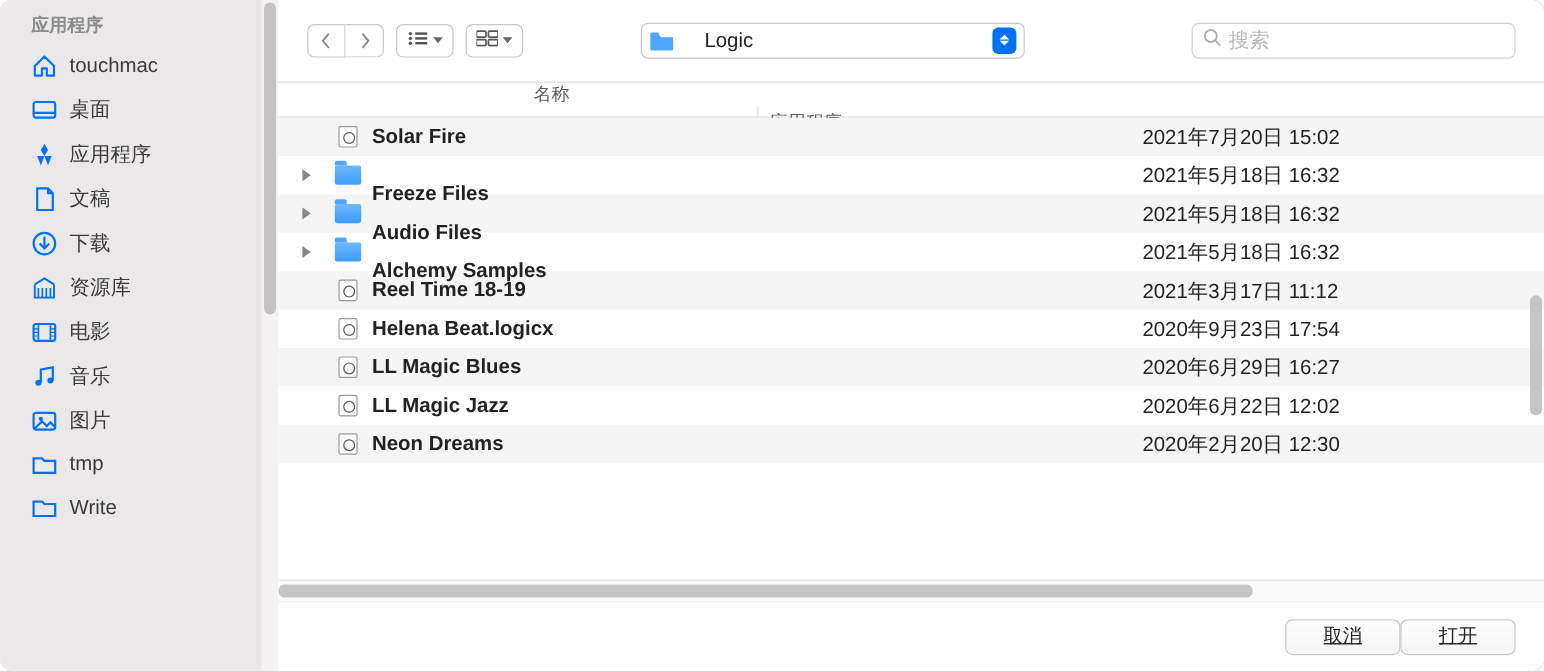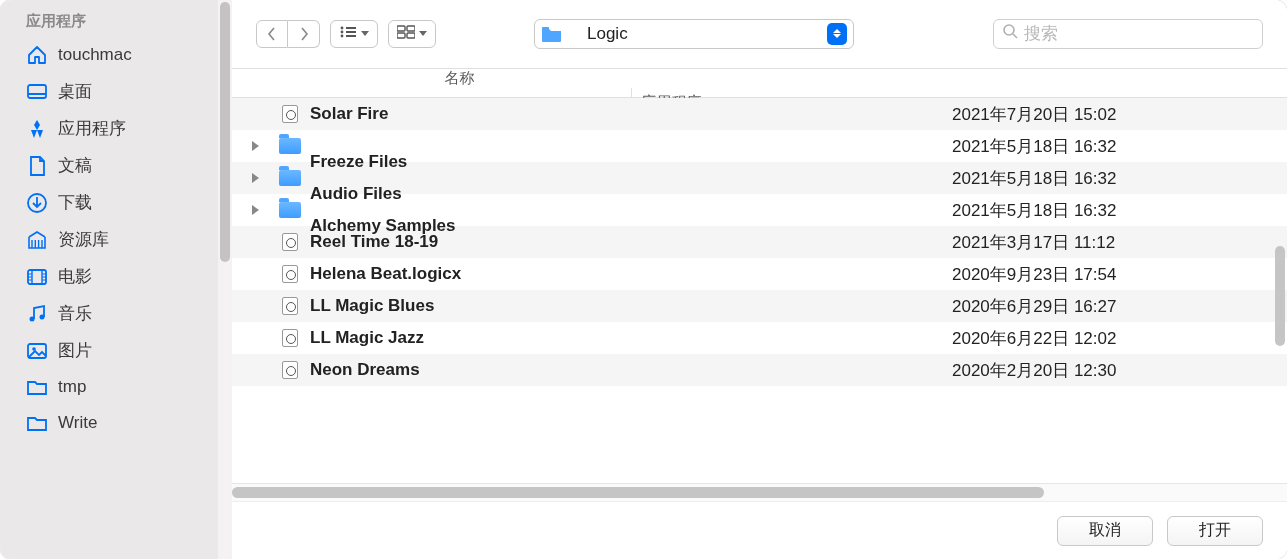--- a/index.html
+++ b/index.html
@@ -288,24 +288,24 @@
       width: 77%;
       background: #c5c5c5;
       border-radius: 6px;
     }
     
     .footer {
       height: 58px;
       display: flex;
       align-items: center;
       justify-content: flex-end;
-      gap: 14px;
       padding: 0 24px;
       border-top: 1px solid #eee;
       background: #fff;
+      text-decoration: underline;
     }
     .btn {
       min-width: 96px;
       height: 30px;
       border: 1px solid #c8c8c8;
       background: linear-gradient(#fff, #f4f4f4);
       border-radius: 6px;
       font-size: 16px;
       color: #222;
       cursor: default;

